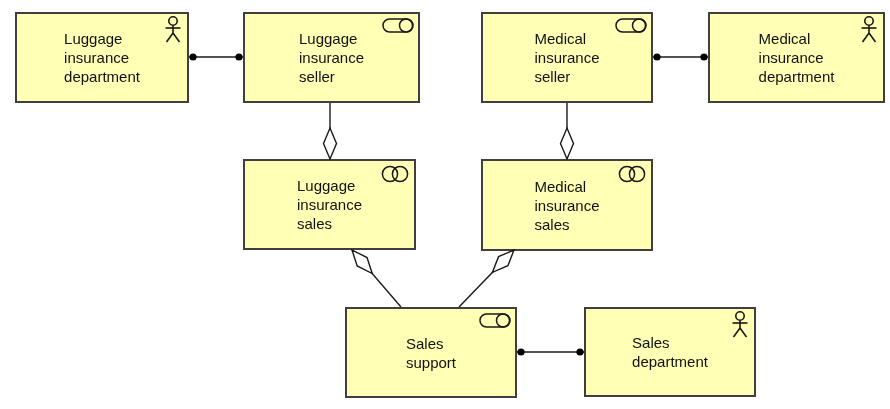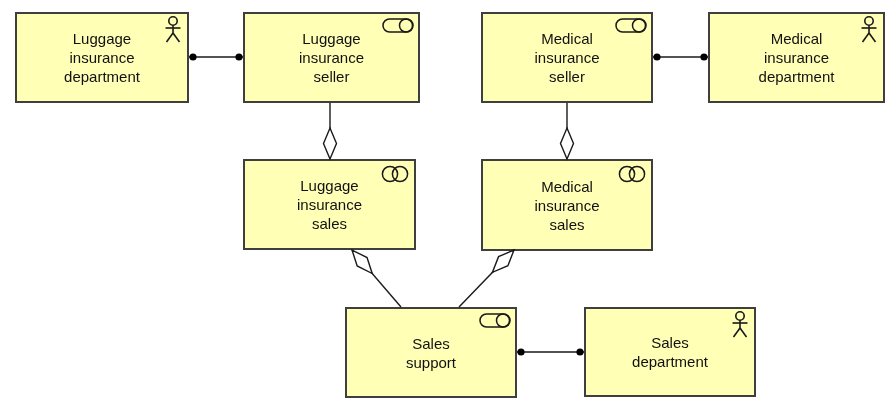--- a/index.html
+++ b/index.html
@@ -15,21 +15,20 @@
     position: absolute;
     background: #ffffb5;
     border: 2px solid #3f3f3f;
     box-sizing: border-box;
     display: flex;
     align-items: center;
     justify-content: center;
   }
   .node .label {
     white-space: pre-line;
-    text-align: center;
     font-size: 15px;
     line-height: 19px;
     color: #111111;
   }
   .icon { position: absolute; }
   .icon-actor  { top: 2px; right: 4px; }
   .icon-role   { top: 4px; right: 4px; }
   .icon-collab { top: 4px; right: 5px; }
   .icon svg { display: block; }
   .icon path, .icon circle, .icon rect, .icon line {

